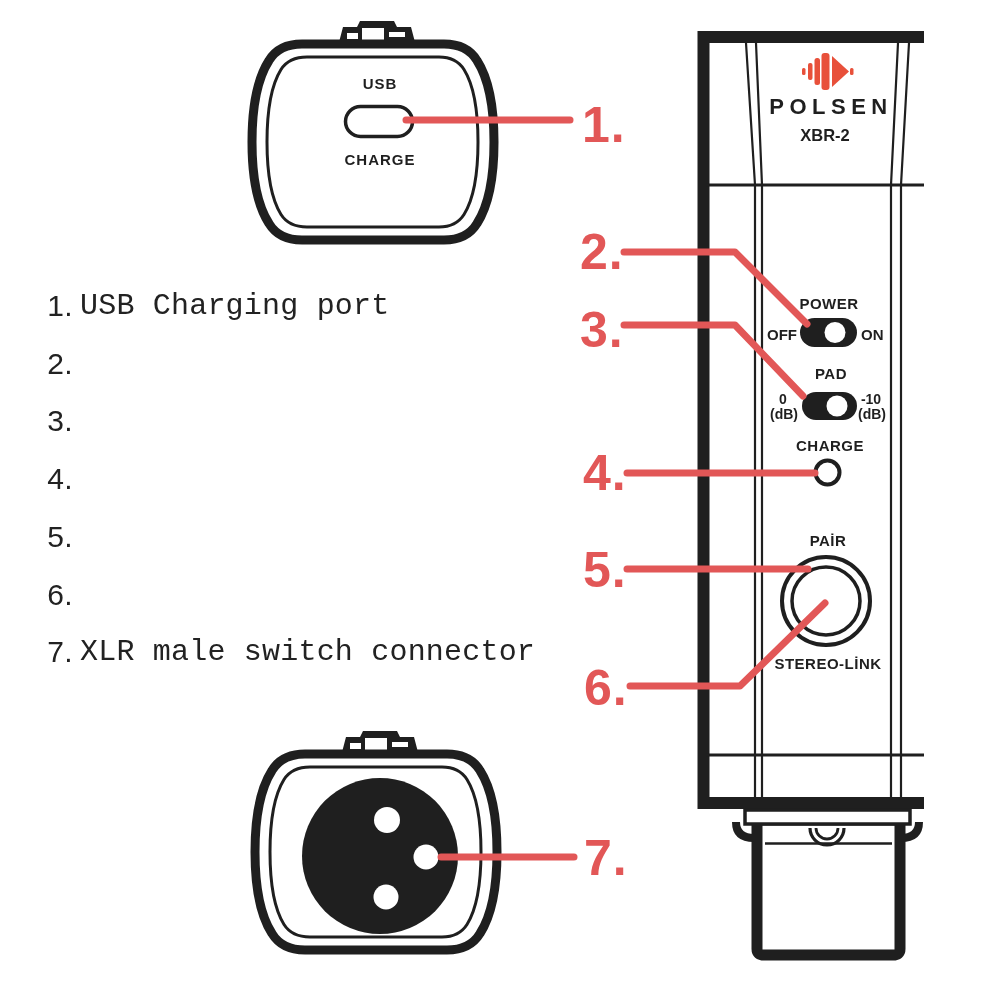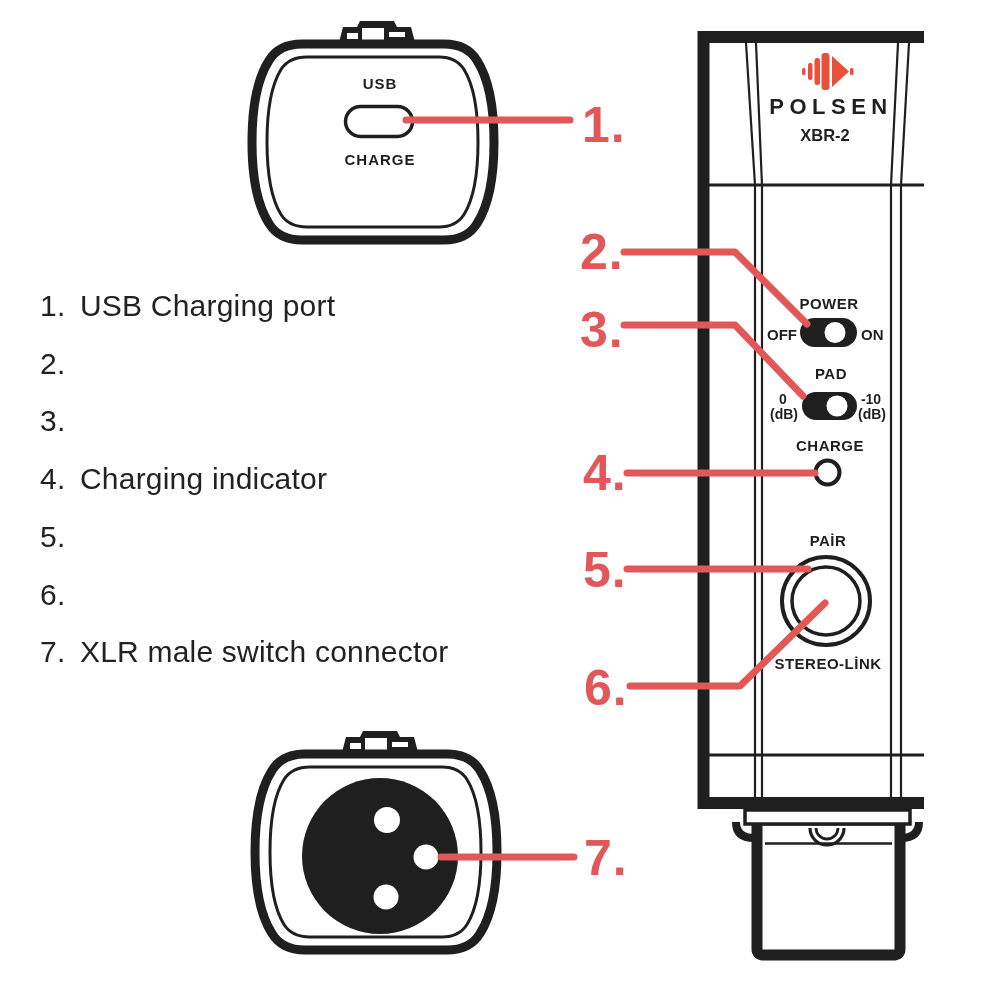--- a/index.html
+++ b/index.html
@@ -1,32 +1,32 @@
 <!DOCTYPE html>
 <html><head>
 <meta charset="utf-8">
 <style>
   html,body{margin:0;padding:0;background:#ffffff;}
   .stage{
     position:relative;width:924px;height:1000px;background:#ffffff;
-    font-family:"Liberation Sans",sans-serif;overflow:hidden;
+    font-family:"Liberation Sans",sans-serif;overflow:hidden;text-align:center;
   }
   .art{position:absolute;left:0;top:0;width:1000px;height:1000px;}
   .svg-label{font-family:"Liberation Sans",sans-serif;font-weight:bold;fill:#1f1f1f;}
   .callout-num{
     position:absolute;font-family:"Liberation Sans","DejaVu Sans",sans-serif;
     font-weight:bold;font-size:50px;line-height:1;color:#e25757;letter-spacing:1px;
   }
   .legend{position:absolute;left:0;top:0;width:560px;height:1000px;}
   .legend-row{
     position:absolute;left:40px;display:flex;align-items:flex-start;
     font-size:30px;line-height:34px;color:#222222;letter-spacing:0.2px;
   }
   .legend-row .num{display:inline-block;width:40px;flex:0 0 40px;}
-  .legend-row .lbl{white-space:nowrap;}
+  .legend-row .lbl{white-space:nowrap;font-family:Liberation Mono, monospace;}
 </style>
 </head>
 <body>
 
 <div class="stage">
 
   <svg class="art" viewBox="0 0 1000 1000">
 
     <g>
       <path d="M 338,46 L 343,27 L 357,27 L 360,21 L 394,21 L 397,27 L 411,27 L 416,46 Z" fill="#1f1f1f" stroke="none"></path>
@@ -130,21 +130,20 @@
       <span class="lbl">USB Charging port</span>
     </div>
     <div class="legend-row" style="top:347px;">
       <span class="num">2.</span>
     </div>
     <div class="legend-row" style="top:404px;">
       <span class="num">3.</span>
     </div>
     <div class="legend-row" style="top:462px;">
       <span class="num">4.</span>
-      <span class="lbl">Charging indicator</span>
     </div>
     <div class="legend-row" style="top:520px;">
       <span class="num">5.</span>
     </div>
     <div class="legend-row" style="top:578px;">
       <span class="num">6.</span>
     </div>
     <div class="legend-row" style="top:635px;">
       <span class="num">7.</span>
       <span class="lbl">XLR male switch connector</span>

